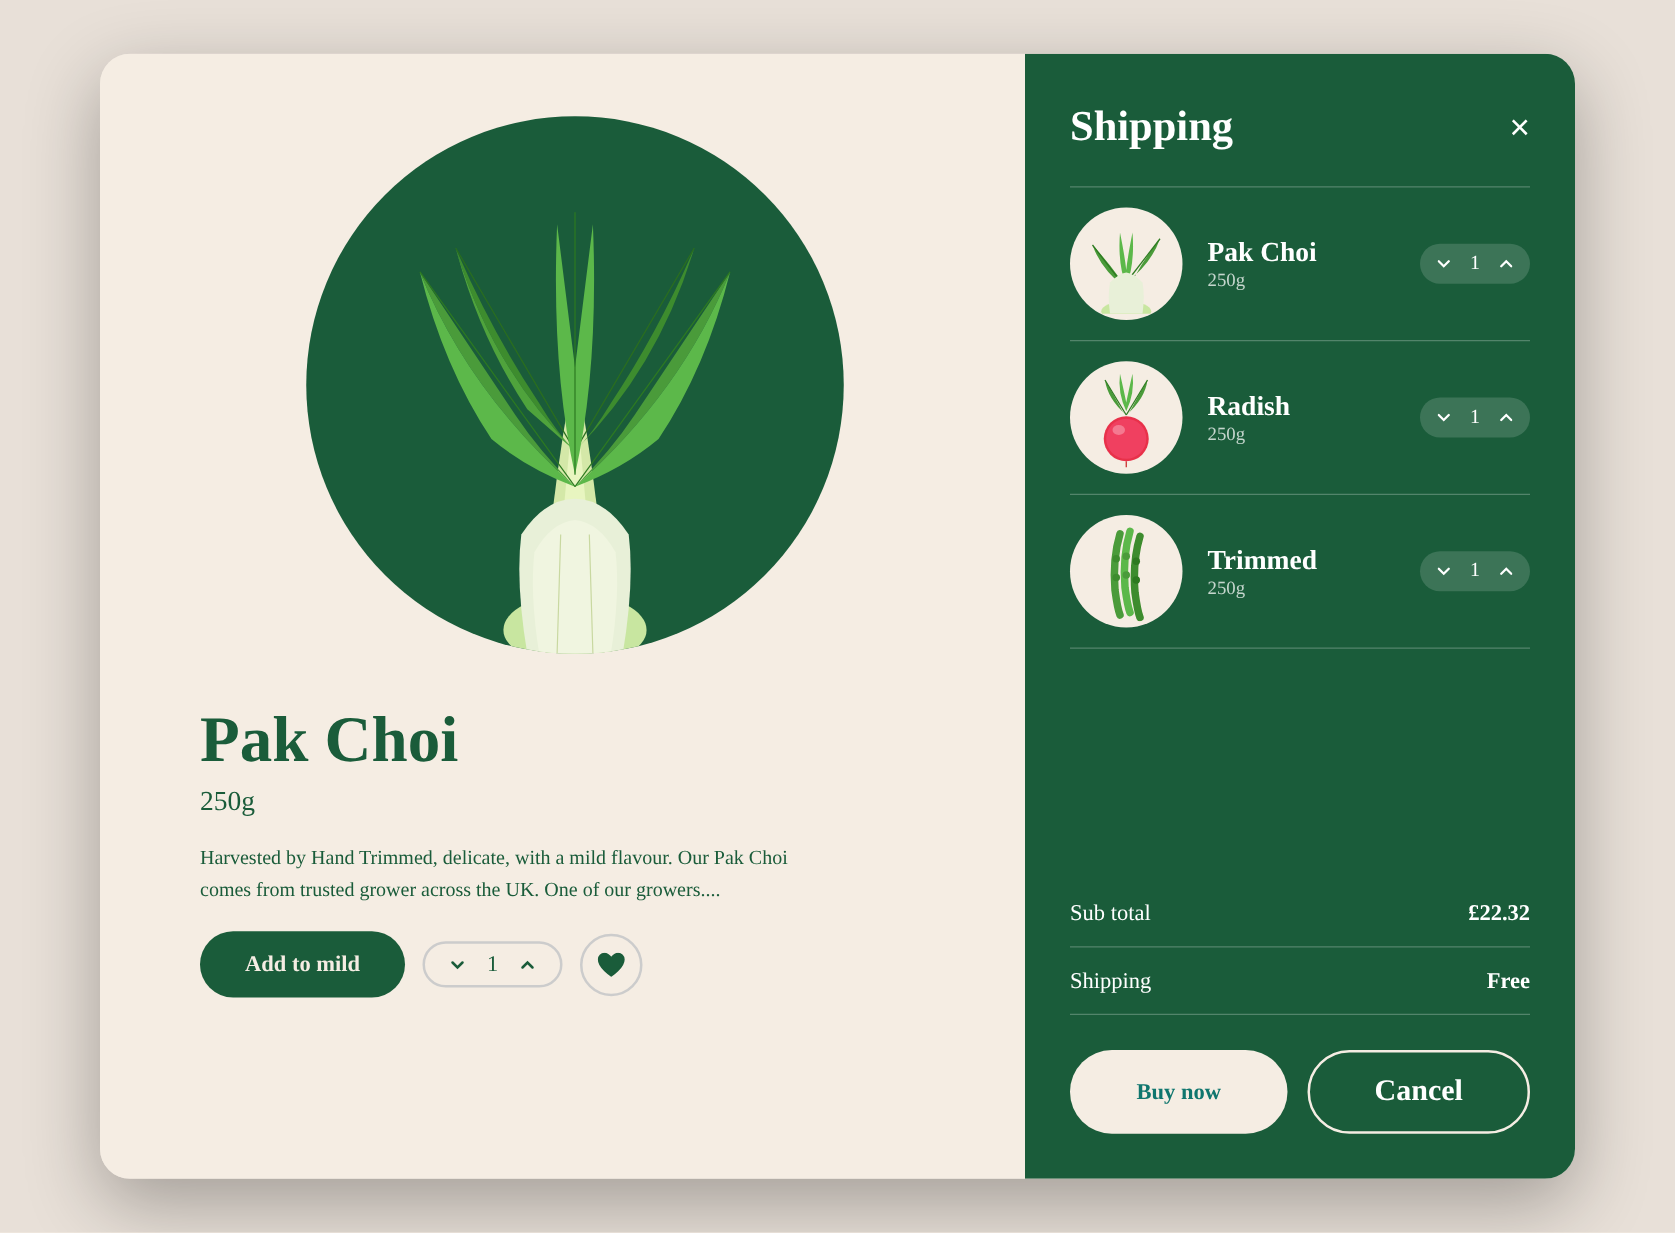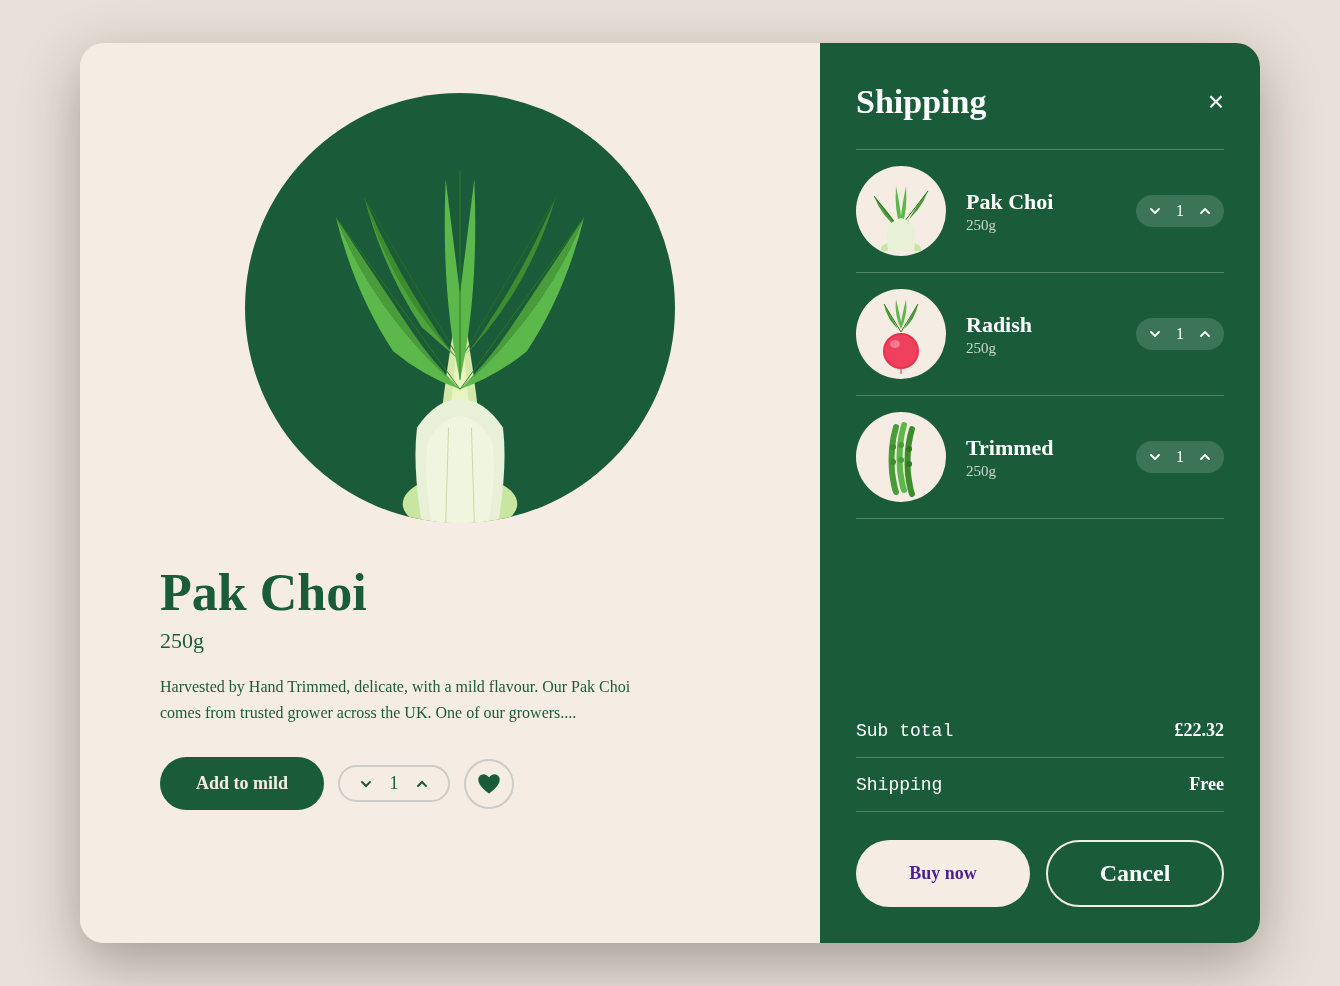--- a/index.html
+++ b/index.html
@@ -64,21 +64,21 @@
     .product-weight {
       font-size: 22px;
       color: #1a5c3a;
       margin-bottom: 20px;
     }
     .product-description {
       font-size: 16px;
       color: #1a5c3a;
       line-height: 1.6;
       max-width: 480px;
-      margin-bottom: 32px;
+      margin-bottom: 20px;
     }
     .left-actions {
       display: flex;
       align-items: center;
       gap: 14px;
     }
     .add-to-cart-btn {
       background: #1a5c3a;
       color: #f5ede3;
       border: none;
@@ -229,37 +229,37 @@
     .summary-row {
       display: flex;
       justify-content: space-between;
       align-items: center;
       padding: 16px 0;
       border-bottom: 1px solid rgba(255,255,255,0.25);
     }
     .summary-label {
       font-size: 18px;
       color: #fff;
-      font-family: Liberation Mono, monospace;
+      font-family: Liberation Serif, serif;
     }
     .summary-value {
       font-size: 18px;
       color: #fff;
       font-family: 'Georgia', serif;
       font-weight: 600;
     }
     .checkout-actions {
       display: flex;
       gap: 16px;
       margin-top: 28px;
     }
     .buy-now-btn {
       flex: 1;
       background: #f5ede3;
-      color: #4c1d95;
+      color: #0f766e;
       border: none;
       border-radius: 50px;
       padding: 18px 0;
       font-size: 18px;
       font-weight: 700;
       cursor: pointer;
       font-family: 'Georgia', serif;
     }
     .cancel-btn {
       flex: 1;

